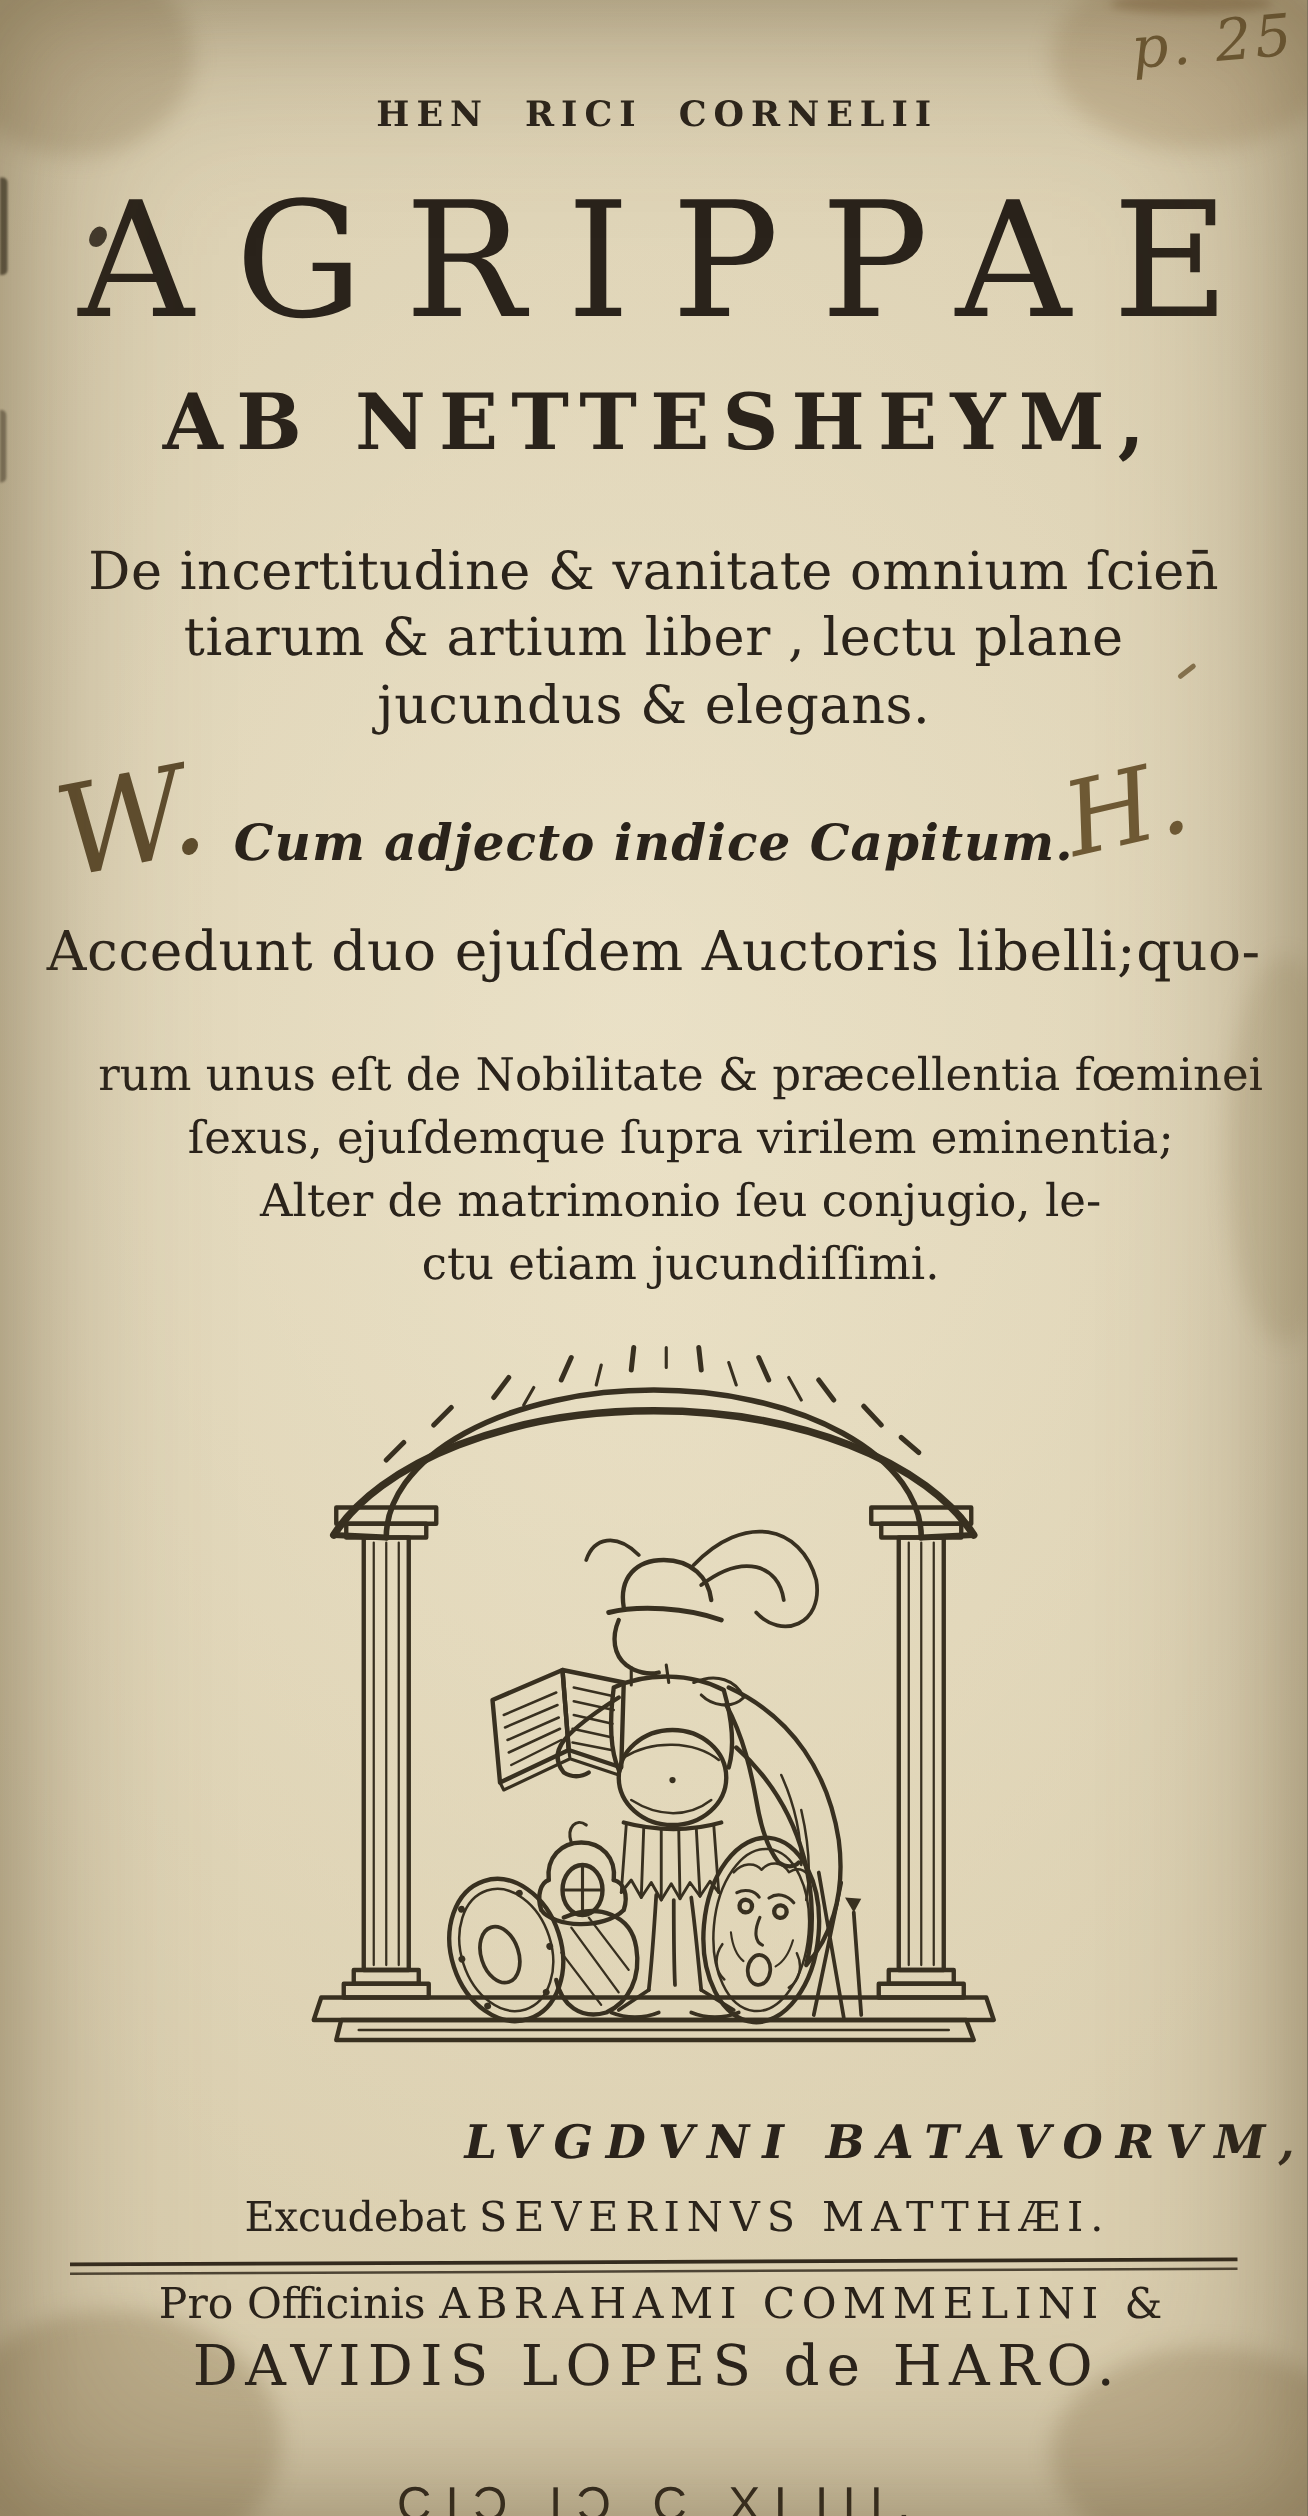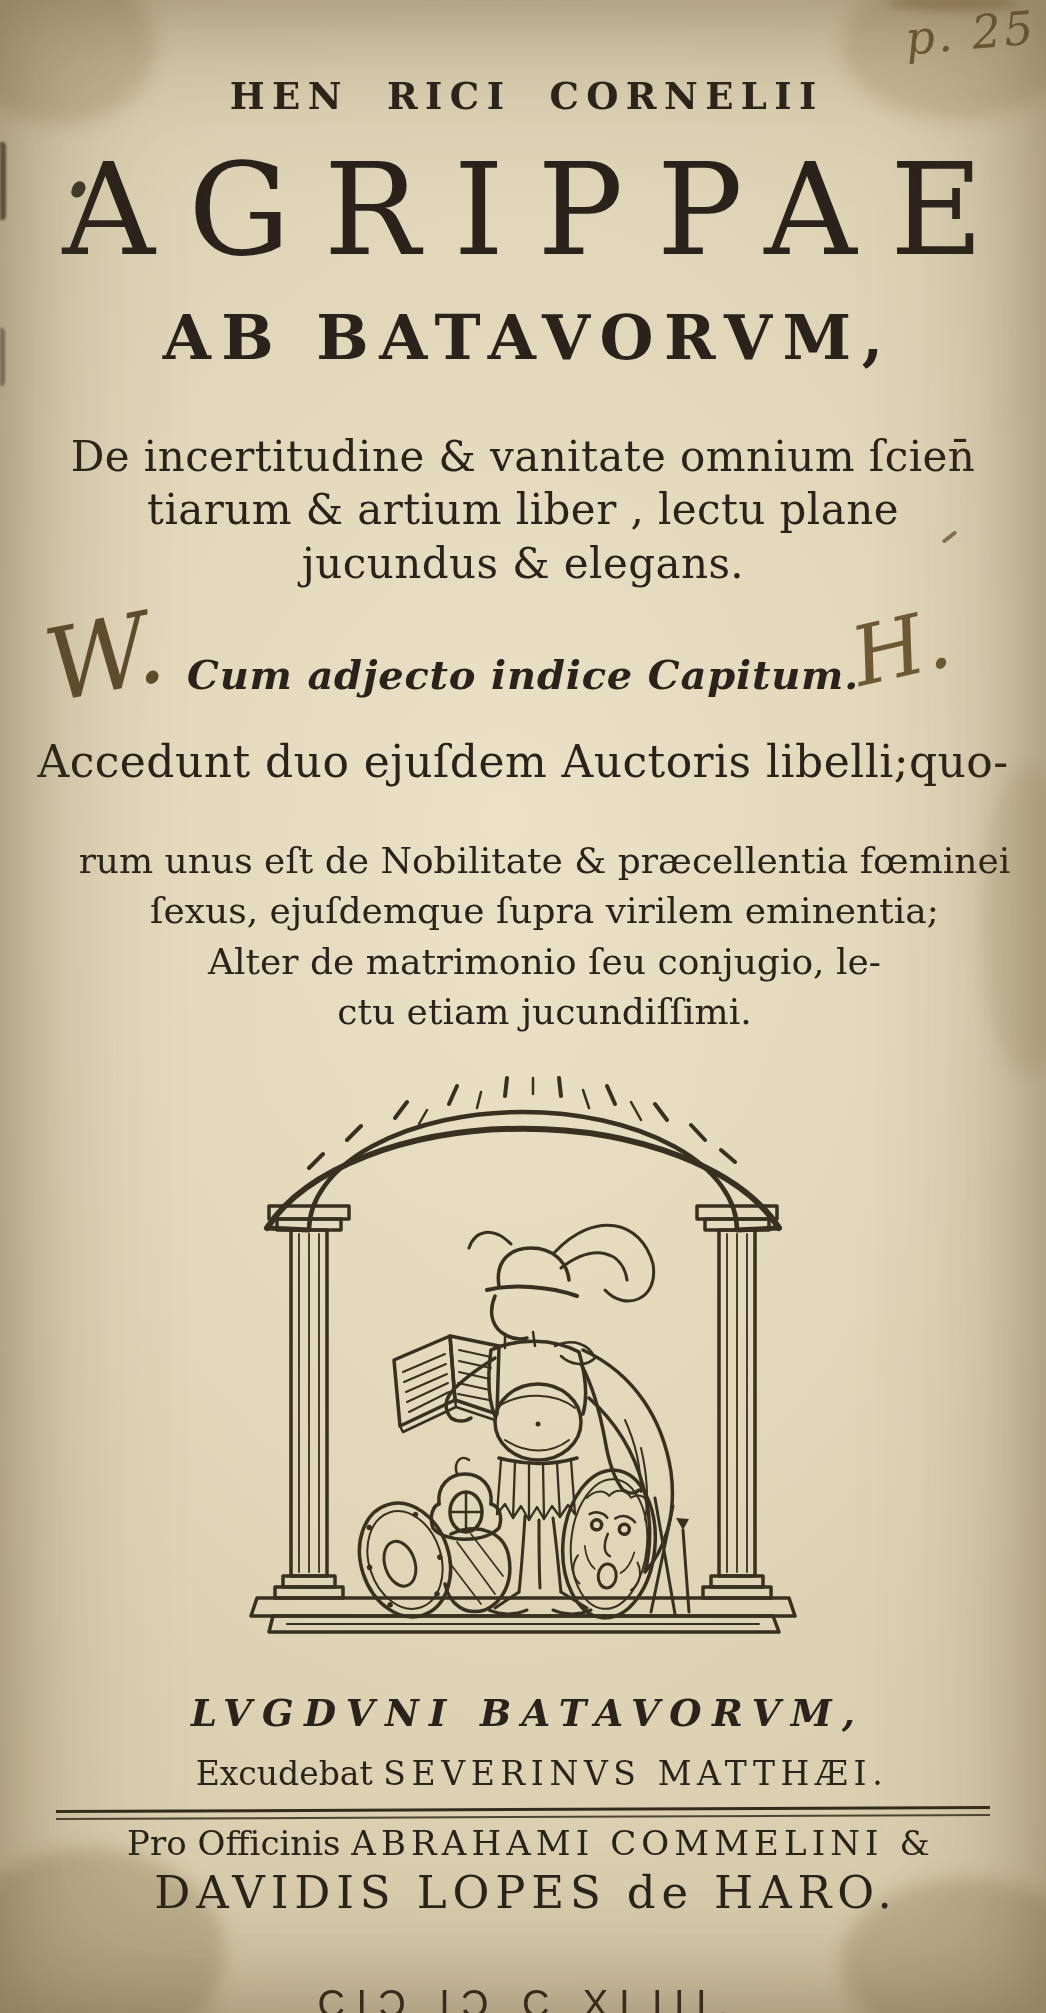--- a/index.html
+++ b/index.html
@@ -16,29 +16,29 @@
   }
   .page::after{
     content:"";position:absolute;inset:0;pointer-events:none;
     box-shadow:
       inset 0 0 150px 25px rgba(92,74,42,0.38),
       inset 0 0 55px 8px rgba(92,74,42,0.20);
   }
   .center{position:absolute;left:0;right:0;text-align:center;line-height:1;white-space:nowrap;}
 
   
-  #author-small{top:78px;font-size:37px;font-weight:bold;letter-spacing:0.20em;word-spacing:0.48em;text-indent:0.2em;}
+  #author-small{top:78px;font-size:28px;font-weight:bold;letter-spacing:0.20em;word-spacing:0.48em;text-indent:0.2em;}
   #author-main{top:146px;font-size:128px;font-weight:normal;letter-spacing:0.26em;text-indent:0.26em;}
   #author-sub{top:307px;font-size:62px;font-weight:bold;letter-spacing:0.17em;text-indent:0.17em;}
   #subtitle{top:430px;font-size:42px;line-height:1.27;letter-spacing:0.01em;}
   #index-note{top:655px;font-size:40px;font-style:italic;font-weight:bold;letter-spacing:0.02em;}
   #contents-line1{top:740px;font-size:44px;letter-spacing:0.01em;text-align:center;}
   #contents-rest{top:836px;font-size:36px;line-height:1.4;padding-left:43px;}
 
-  #imprint-place{top:1695px;font-size:37px;font-style:italic;font-weight:bold;letter-spacing:0.28em;text-indent:0.28em;}
+  #imprint-place{top:1695px;font-size:37px;font-style:italic;font-weight:bold;letter-spacing:0.28em;text-indent:0.28em;text-align:right;}
   #imprint-printer{top:1757px;font-size:33px;padding-left:38px;}
   #imprint-printer .caps{letter-spacing:0.17em;}
   #imprint-rule{position:absolute;top:1808px;left:56px;right:56px;height:5px;
       border-top:3px solid #342b1e;border-bottom:2px solid rgba(52,43,30,0.85);
       transform:rotate(-0.25deg);}
   #imprint-pub1{top:1826px;font-size:34px;margin-left:16px;}
   #imprint-pub1 .caps{letter-spacing:0.15em;}
   #imprint-pub2{top:1870px;font-size:45px;letter-spacing:0.13em;text-indent:0.13em;}
   #imprint-date{top:1985px;font-size:38px;letter-spacing:0.30em;text-indent:0.3em;font-family:Liberation Sans, sans-serif;}
 
@@ -85,21 +85,21 @@
   <div id="edge-mark-1"></div>
   <div id="edge-mark-2"></div>
 
   <div class="handwriting" id="hw-page-number">p. 25</div>
   <div class="handwriting" id="hw-left-mark">W.</div>
   <div class="handwriting" id="hw-right-mark">H.</div>
   <div id="hw-pen-mark"></div>
 
   <div class="center" id="author-small">HEN RICI CORNELII</div>
   <div class="center" id="author-main">AGRIPPAE</div>
-  <div class="center" id="author-sub">AB BATAVORVM,</div>
+  <div class="center" id="author-sub">AB NETTESHEYM,</div>
 
   <div class="center" id="subtitle">
     <div>De incertitudine &amp; vanitate omnium ſcien̄</div>
     <div>tiarum &amp; artium liber , lectu plane</div>
     <div>jucundus &amp; elegans.</div>
   </div>
 
   <div class="center" id="index-note">Cum adjecto indice Capitum.</div>
 
   <div class="center" id="contents-line1">Accedunt duo ejuſdem Auctoris libelli;quo-</div>

